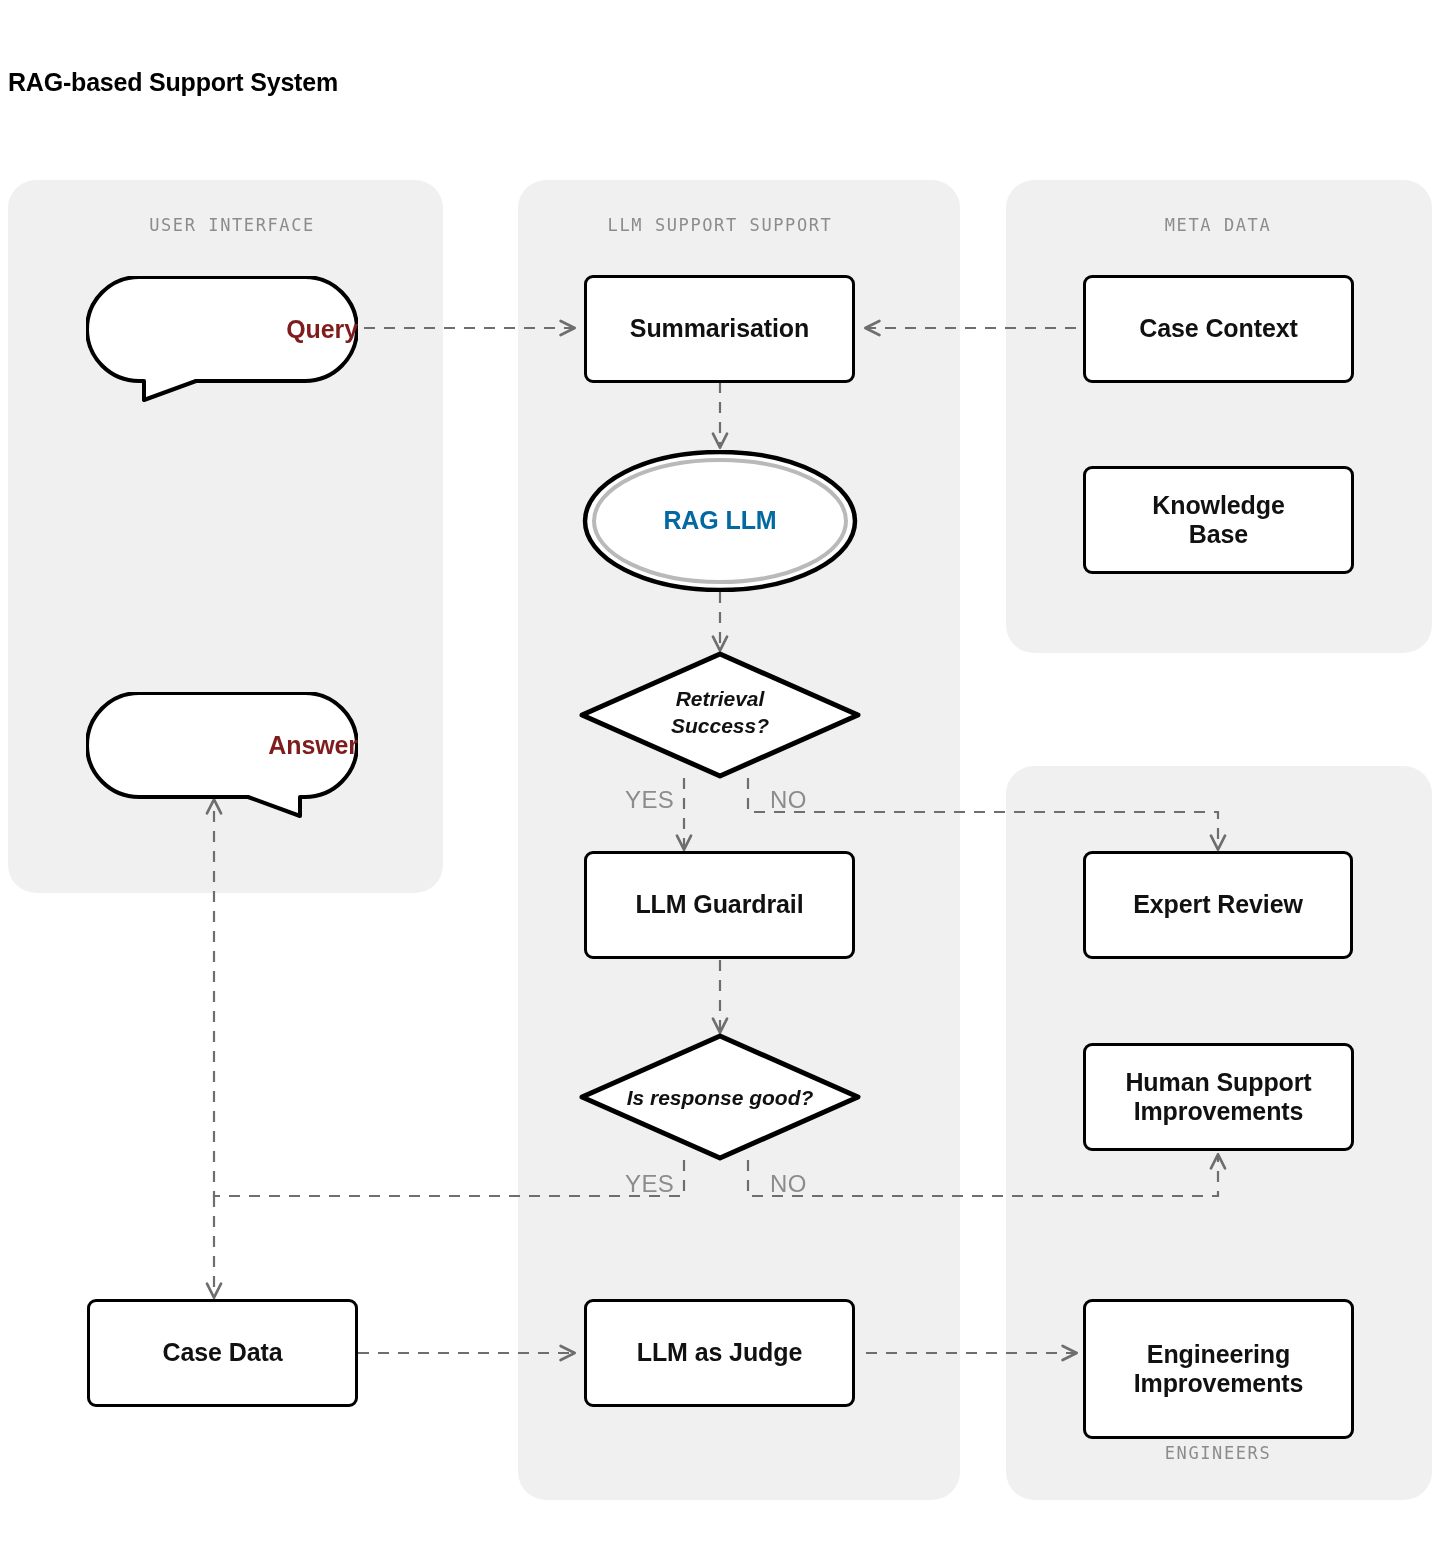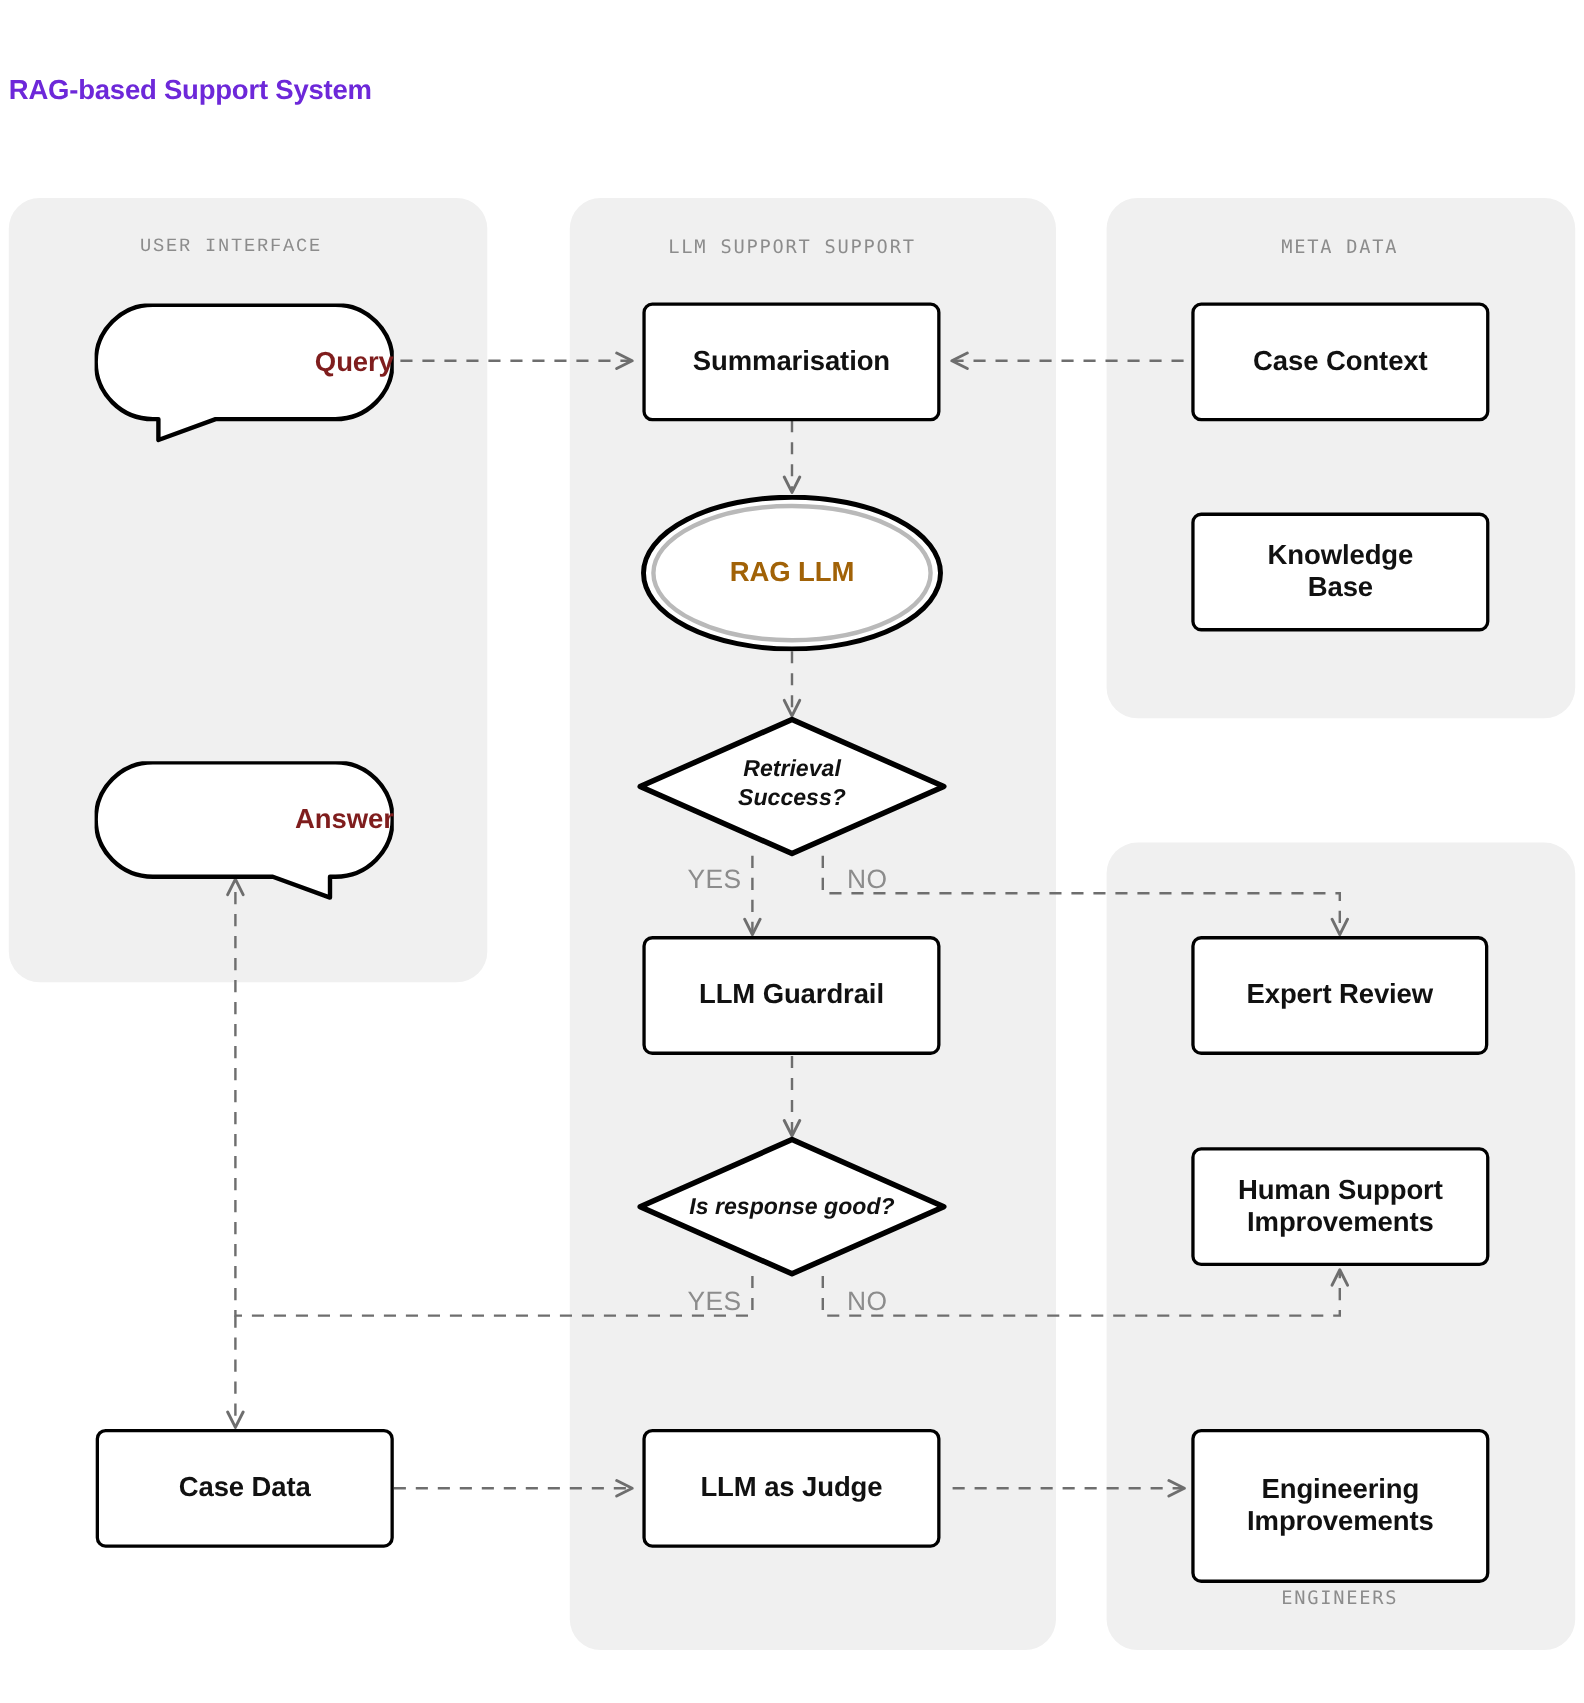--- a/index.html
+++ b/index.html
@@ -7,21 +7,21 @@
     width:1440px;height:1548px;
     background:#ffffff;
     font-family:"Liberation Sans",sans-serif;
     position:relative;
     overflow:hidden;
   }
   #stage{position:absolute;left:0;top:0;width:1440px;height:1548px;}
 
   .title{
     position:absolute;left:8px;top:68px;
-    font-size:25px;font-weight:bold;color:#6d28d9;
+    font-size:25px;font-weight:bold;color:#000000;
     letter-spacing:-0.2px;white-space:nowrap;
   }
 
   
   .lane{
     position:absolute;
     background:#f0f0f0;
     border-radius:28px;
   }
   .lane-label{
@@ -58,21 +58,21 @@
   .bubble-wrap{position:absolute;}
   .bubble-text{
     position:absolute;left:0;top:0;width:100%;
     text-align:right;
     font-size:25px;font-weight:bold;color:#7f1d1d;
     letter-spacing:-0.1px;
   }
   .ellipse-text{
     position:absolute;left:0;width:100%;
     text-align:center;
-    font-size:25px;font-weight:bold;color:#a16207;
+    font-size:25px;font-weight:bold;color:#0369a1;
     letter-spacing:-0.1px;
   }
   .diamond-text{
     position:absolute;left:0;width:100%;
     text-align:center;
     font-size:21px;font-weight:bold;font-style:italic;color:#111;
     line-height:1.28;
   }
   .edge-label{
     position:absolute;
@@ -83,21 +83,21 @@
   }
 </style>
 </head>
 <body>
 
 <div id="stage">
 
   <div class="title">RAG-based Support System</div>
 
   <div class="lane" style="left:8px;top:180px;width:435px;height:713px;"></div>
-  <div class="lane-label" style="left:210px;top:215px;font-family:Liberation Mono, monospace;">USER INTERFACE</div>
+  <div class="lane-label" style="left:232px;top:215px;">USER INTERFACE</div>
 
   <div class="lane" style="left:518px;top:180px;width:442px;height:1320px;"></div>
   <div class="lane-label" style="left:720px;top:215px;">LLM SUPPORT SUPPORT</div>
 
   <div class="lane" style="left:1006px;top:180px;width:426px;height:473px;"></div>
   <div class="lane-label" style="left:1218px;top:215px;">META DATA</div>
 
   <div class="lane" style="left:1006px;top:766px;width:426px;height:734px;"></div>
   <div class="lane-label" style="left:1218px;top:1443px;">ENGINEERS</div>
 

